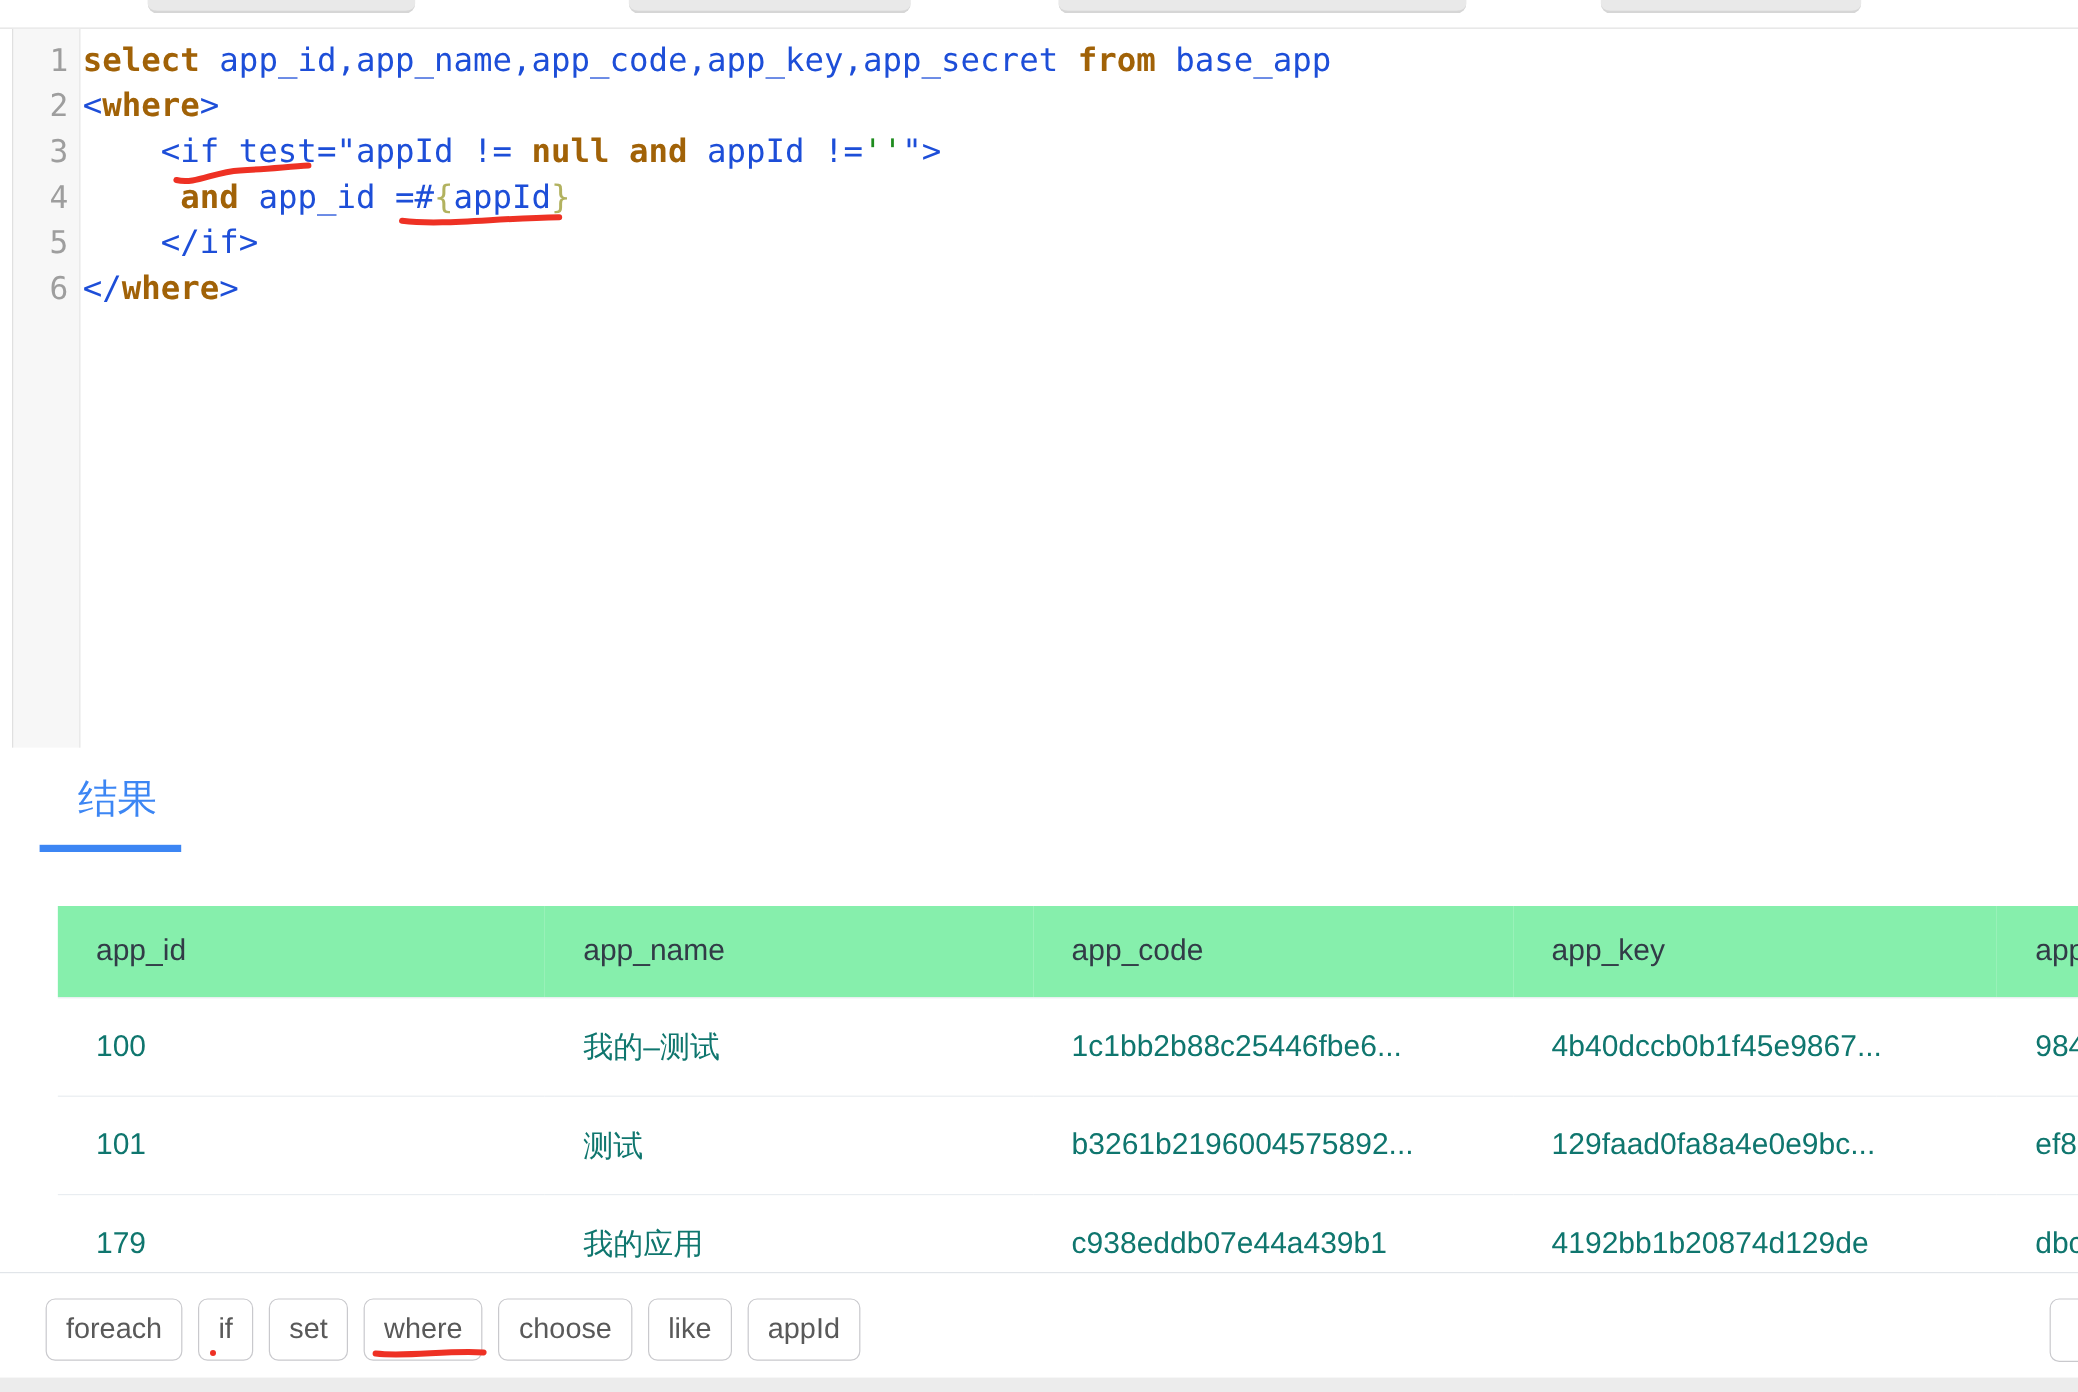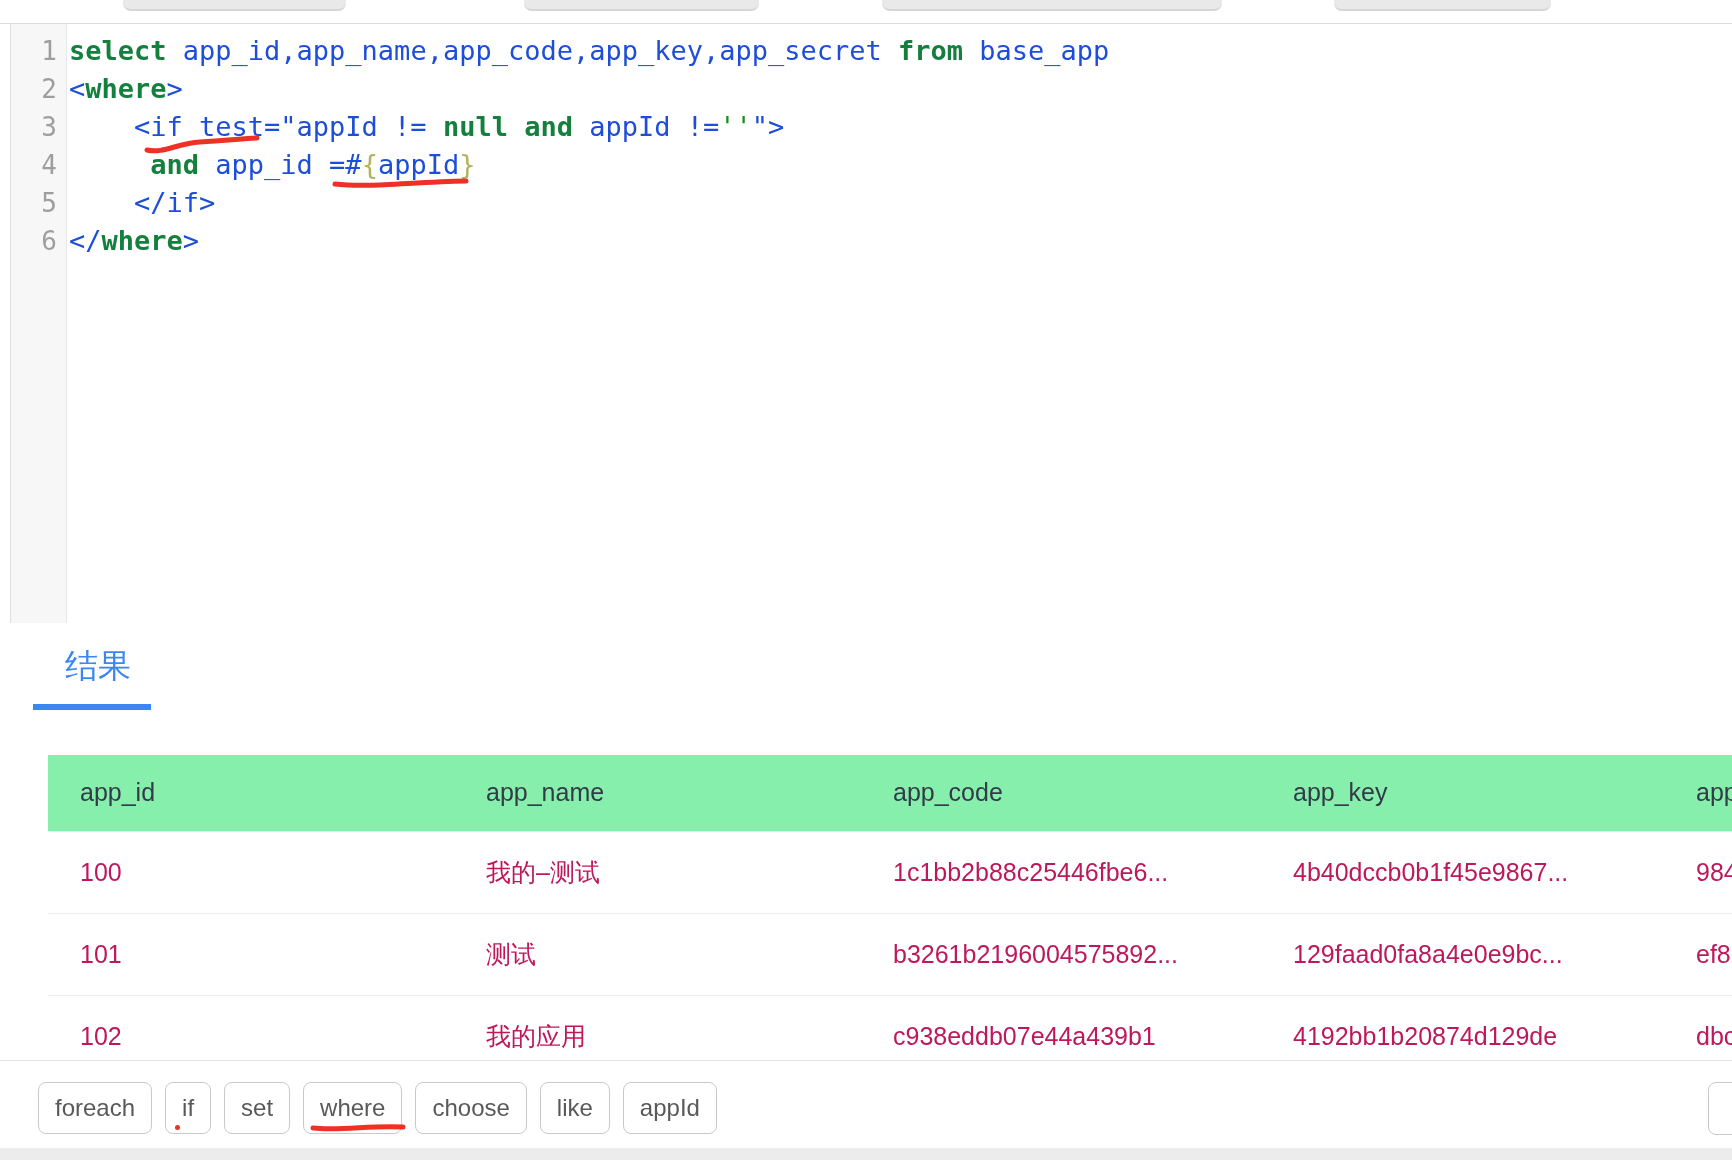--- a/index.html
+++ b/index.html
@@ -24,39 +24,39 @@
   .gutter-num{
     height:38px;line-height:38px;text-align:right;padding-right:9px;
     font-family:"DejaVu Sans Mono",monospace;font-size:26px;color:#9e9e9e;
   }
   .code{
     position:absolute;left:69px;top:0;right:0;padding-top:8px;
     font-family:"DejaVu Sans Mono",monospace;font-size:27px;line-height:38px;
     white-space:pre;color:#1a1a1a;
   }
   .code-line{height:38px;}
-  .tok-kw{color:#15803d;font-weight:bold;margin-top:34px;}
+  .tok-kw{color:#a16207;font-weight:bold;margin-top:34px;}
   .tok-str{color:#1e8c1e;}
   .tok-br{color:#b2b25f;}
   .tok-p{color:#1d4ed8;margin-top:18px;}
   .annot-svg{position:absolute;left:0;top:0;pointer-events:none;}
   
   .result-tab{
     position:absolute;left:65px;top:651px;font-size:33px;line-height:30px;
     color:#3c86f4;cursor:pointer;
   }
   .tab-underline{position:absolute;left:33px;top:704px;width:118px;height:6px;background:#3c86f4;}
   .table-wrap{position:absolute;left:48px;top:755px;width:1796px;height:305px;overflow:hidden;}
   table{border-collapse:collapse;table-layout:fixed;width:1796px;}
   th{
     background:#86efac;text-align:left;font-weight:500;font-size:25px;color:#323b47;
     height:76px;padding:0 0 0 32px;box-sizing:border-box;
   }
   td{
-    font-size:25px;color:#be185d;height:82px;padding:0 0 0 32px;box-sizing:border-box;
+    font-size:25px;color:#0f766e;height:82px;padding:0 0 0 32px;box-sizing:border-box;
     white-space:nowrap;overflow:hidden;
   }
   tbody tr{border-top:1px solid #e9edf1;}
   
   .toolbar{position:absolute;left:38px;top:1082px;display:flex;gap:13px;}
   .tb-btn{
     position:relative;background:#fff;border:1.5px solid #c9c9cd;border-radius:8px;
     padding:11px 16px;font-size:24px;line-height:28px;color:#595959;
     font-family:"Liberation Sans",sans-serif;cursor:pointer;white-space:nowrap;
   }
@@ -128,21 +128,21 @@
           <td>984</td>
         </tr>
         <tr>
           <td>101</td>
           <td>测试</td>
           <td>b3261b2196004575892...</td>
           <td>129faad0fa8a4e0e9bc...</td>
           <td>ef8</td>
         </tr>
         <tr>
-          <td>102</td>
+          <td>179</td>
           <td>我的应用</td>
           <td>c938eddb07e44a439b1</td>
           <td>4192bb1b20874d129de</td>
           <td>dbc</td>
         </tr>
       </tbody>
   </table>
 </div>
 
 <div class="hline" style="top:1060px;background:#e1e5e9;"></div>

